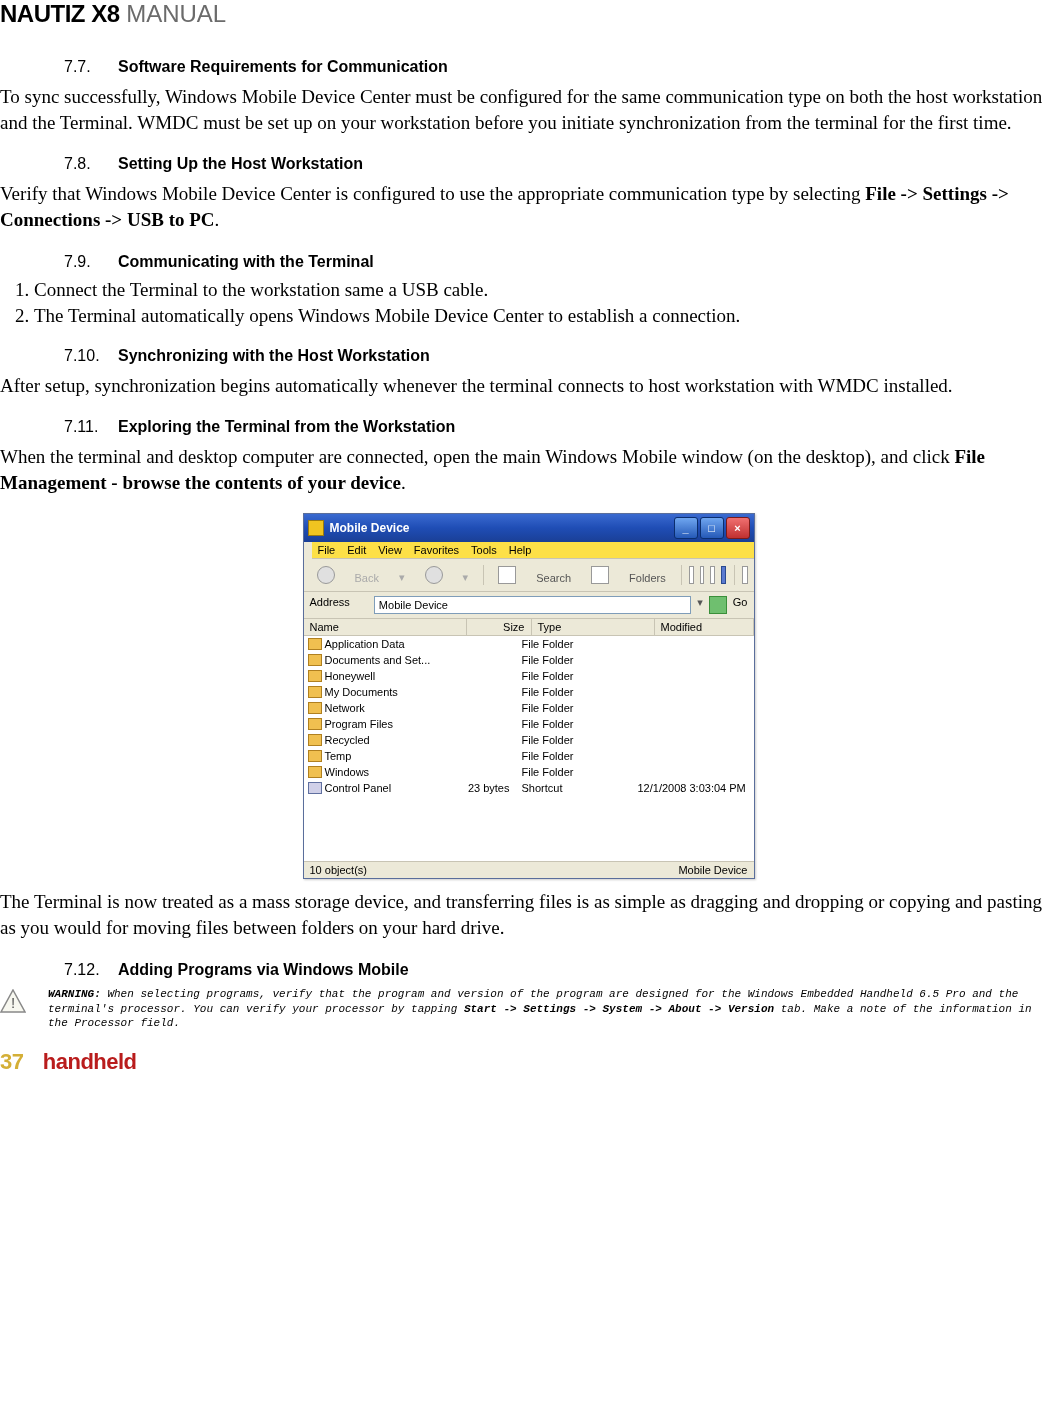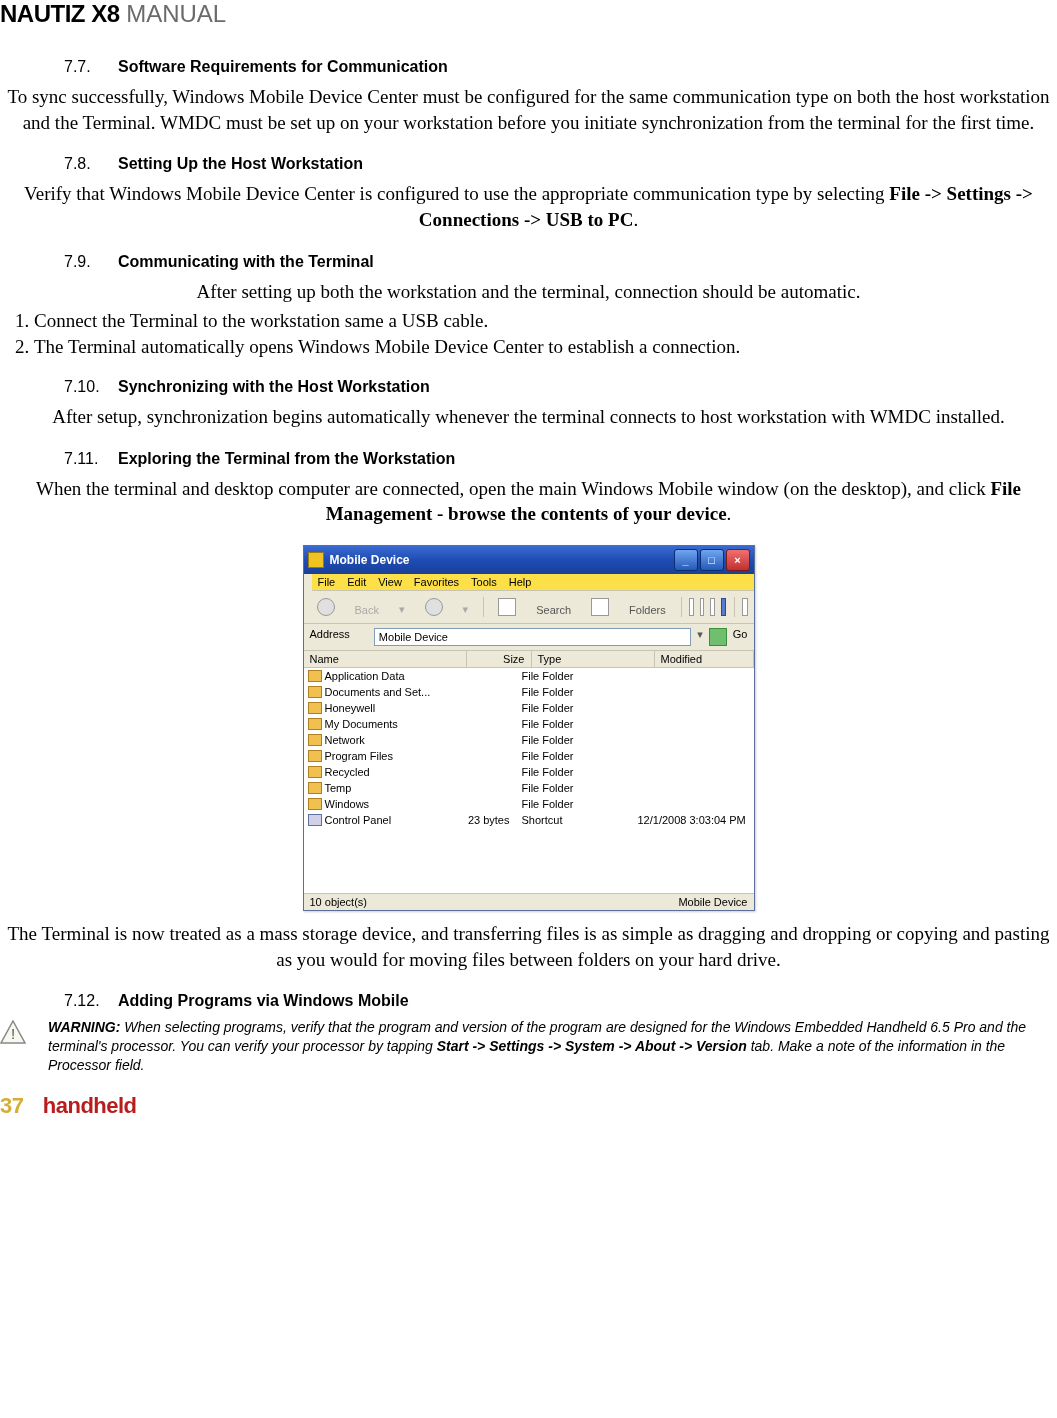--- a/index.html
+++ b/index.html
@@ -53,21 +53,20 @@
     margin: 20px 0 8px 64px;
   }
   h3 .num {
     display: inline-block;
     min-width: 54px;
     font-weight: normal;
   }
   p.body {
     margin: 6px 0 6px 0;
     line-height: 1.35;
-    text-align: center;
   }
   ol.numlist {
     margin: 6px 0 6px 20px;
     padding-left: 14px;
   }
   ol.numlist li {
     margin: 4px 0;
   }
   .win-wrap {
     text-align: center;
@@ -208,22 +207,22 @@
     margin: 6px 0 0 0;
     align-items:flex-start;
   }
   .warn-icon {
     flex: 0 0 26px;
     margin-top:2px;
   }
   .warn-icon svg { display:block; }
   .warn-text {
     font-style: italic;
-    font-family: Liberation Sans, sans-serif;
-    font-size: 14px;
+    font-family: Liberation Mono, monospace;
+    font-size: 11px;
     line-height:1.35;
     padding-left: 12px;
   }
   .warn-text .wlabel {
     font-weight: bold;
     font-style: italic;
   }
   .warn-text .wpath {
     font-weight: bold;
     font-style: italic;
@@ -237,21 +236,20 @@
     <span class="bold">NAUTIZ X8</span><span class="light"> MANUAL</span>
   </div>
 
   <h3><span class="num">7.7.</span><span>Software Requirements for Communication</span></h3>
   <p class="body">To sync successfully, Windows Mobile Device Center must be configured for the same communication type on both the host workstation and the Terminal. WMDC must be set up on your workstation before you initiate synchronization from the terminal for the first time.</p>
 
   <h3><span class="num">7.8.</span><span>Setting Up the Host Workstation</span></h3>
   <p class="body"><span>Verify that Windows Mobile Device Center is configured to use the appropriate communication type by selecting </span><b>File -&gt; Settings -&gt; Connections -&gt; USB to PC</b><span>.</span></p>
 
   <h3><span class="num">7.9.</span><span>Communicating with the Terminal</span></h3>
-  <p class="body">After setting up both the workstation and the terminal, connection should be automatic.</p>
   <ol class="numlist">
     <li>Connect the Terminal to the workstation same a USB cable.</li>
     <li>The Terminal automatically opens Windows Mobile Device Center to establish a connection.</li>
   </ol>
 
   <h3><span class="num">7.10.</span><span>Synchronizing with the Host Workstation</span></h3>
   <p class="body">After setup, synchronization begins automatically whenever the terminal connects to host workstation with WMDC installed.</p>
 
   <h3><span class="num">7.11.</span><span>Exploring the Terminal from the Workstation</span></h3>
   <p class="body"><span>When the terminal and desktop computer are connected, open the main Windows Mobile window (on the desktop), and click </span><b>File Management - browse the contents of your device</b><span>.</span></p>

